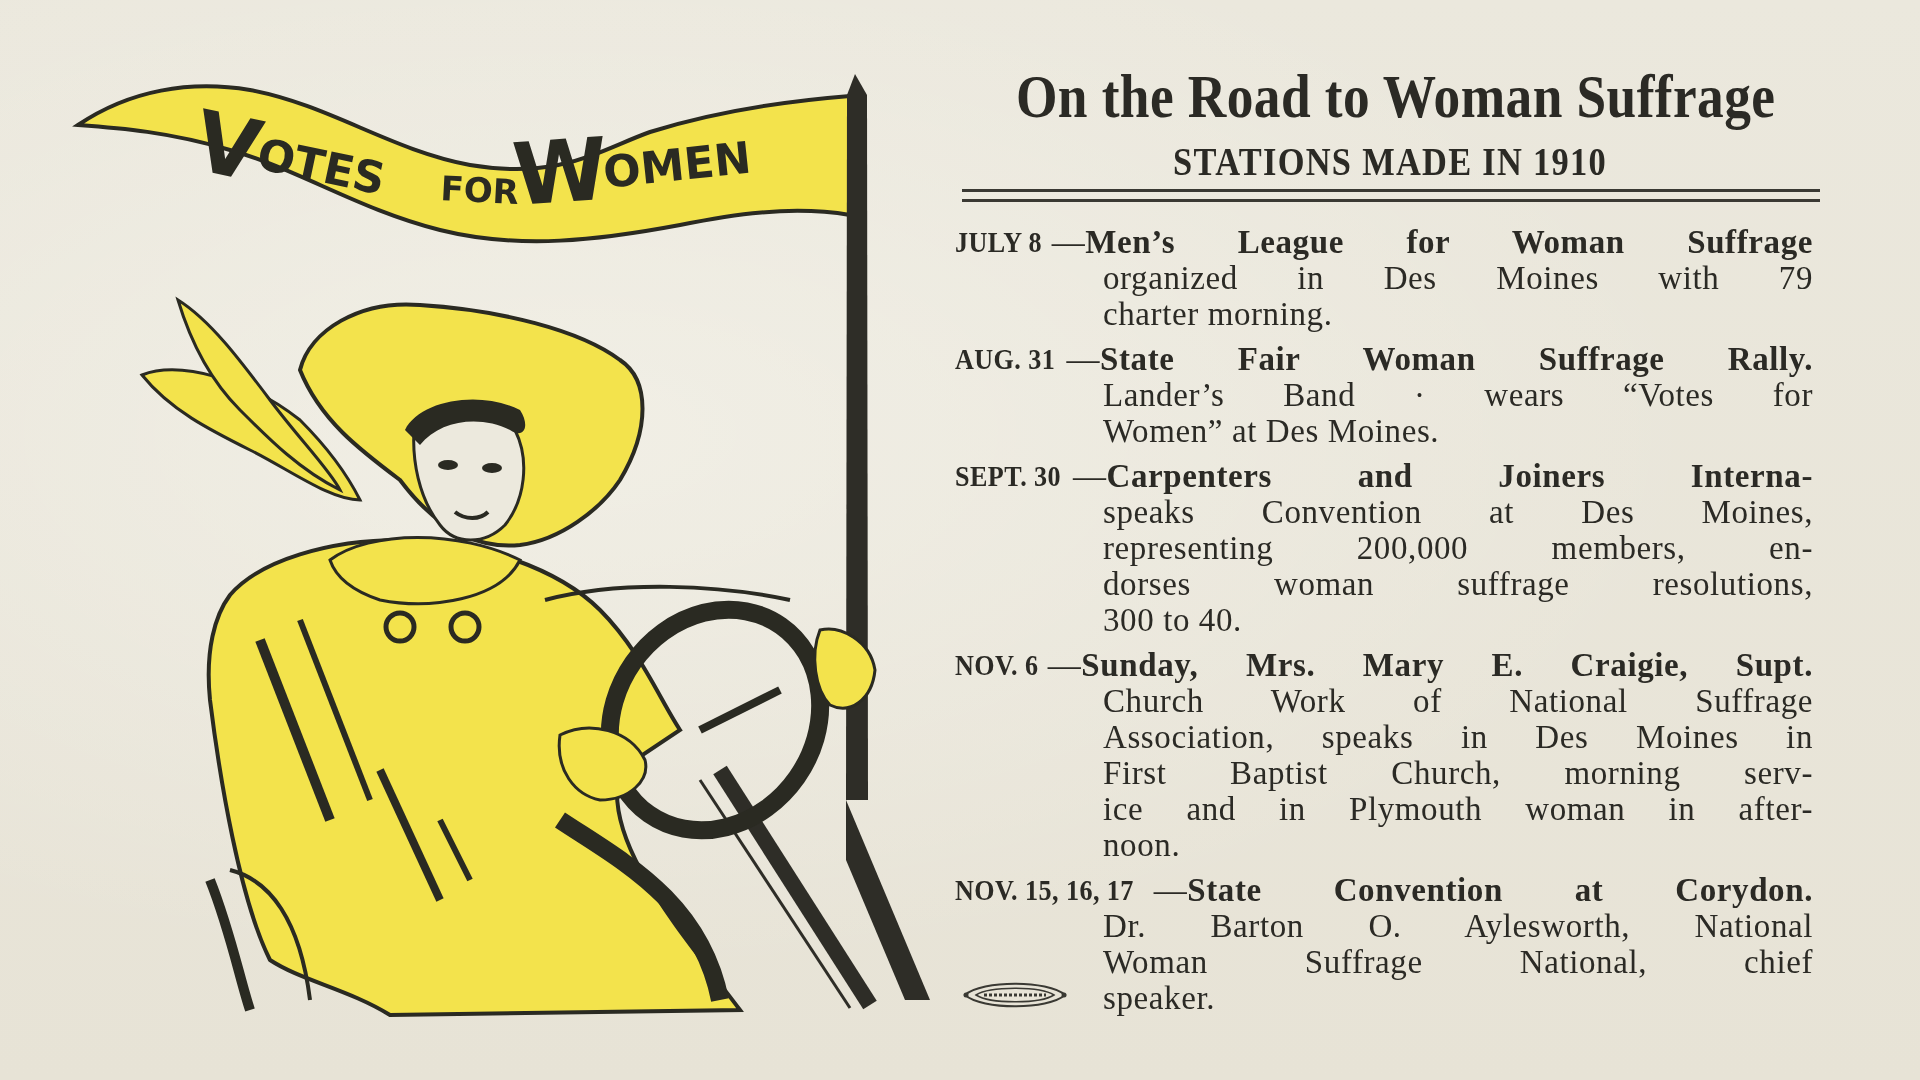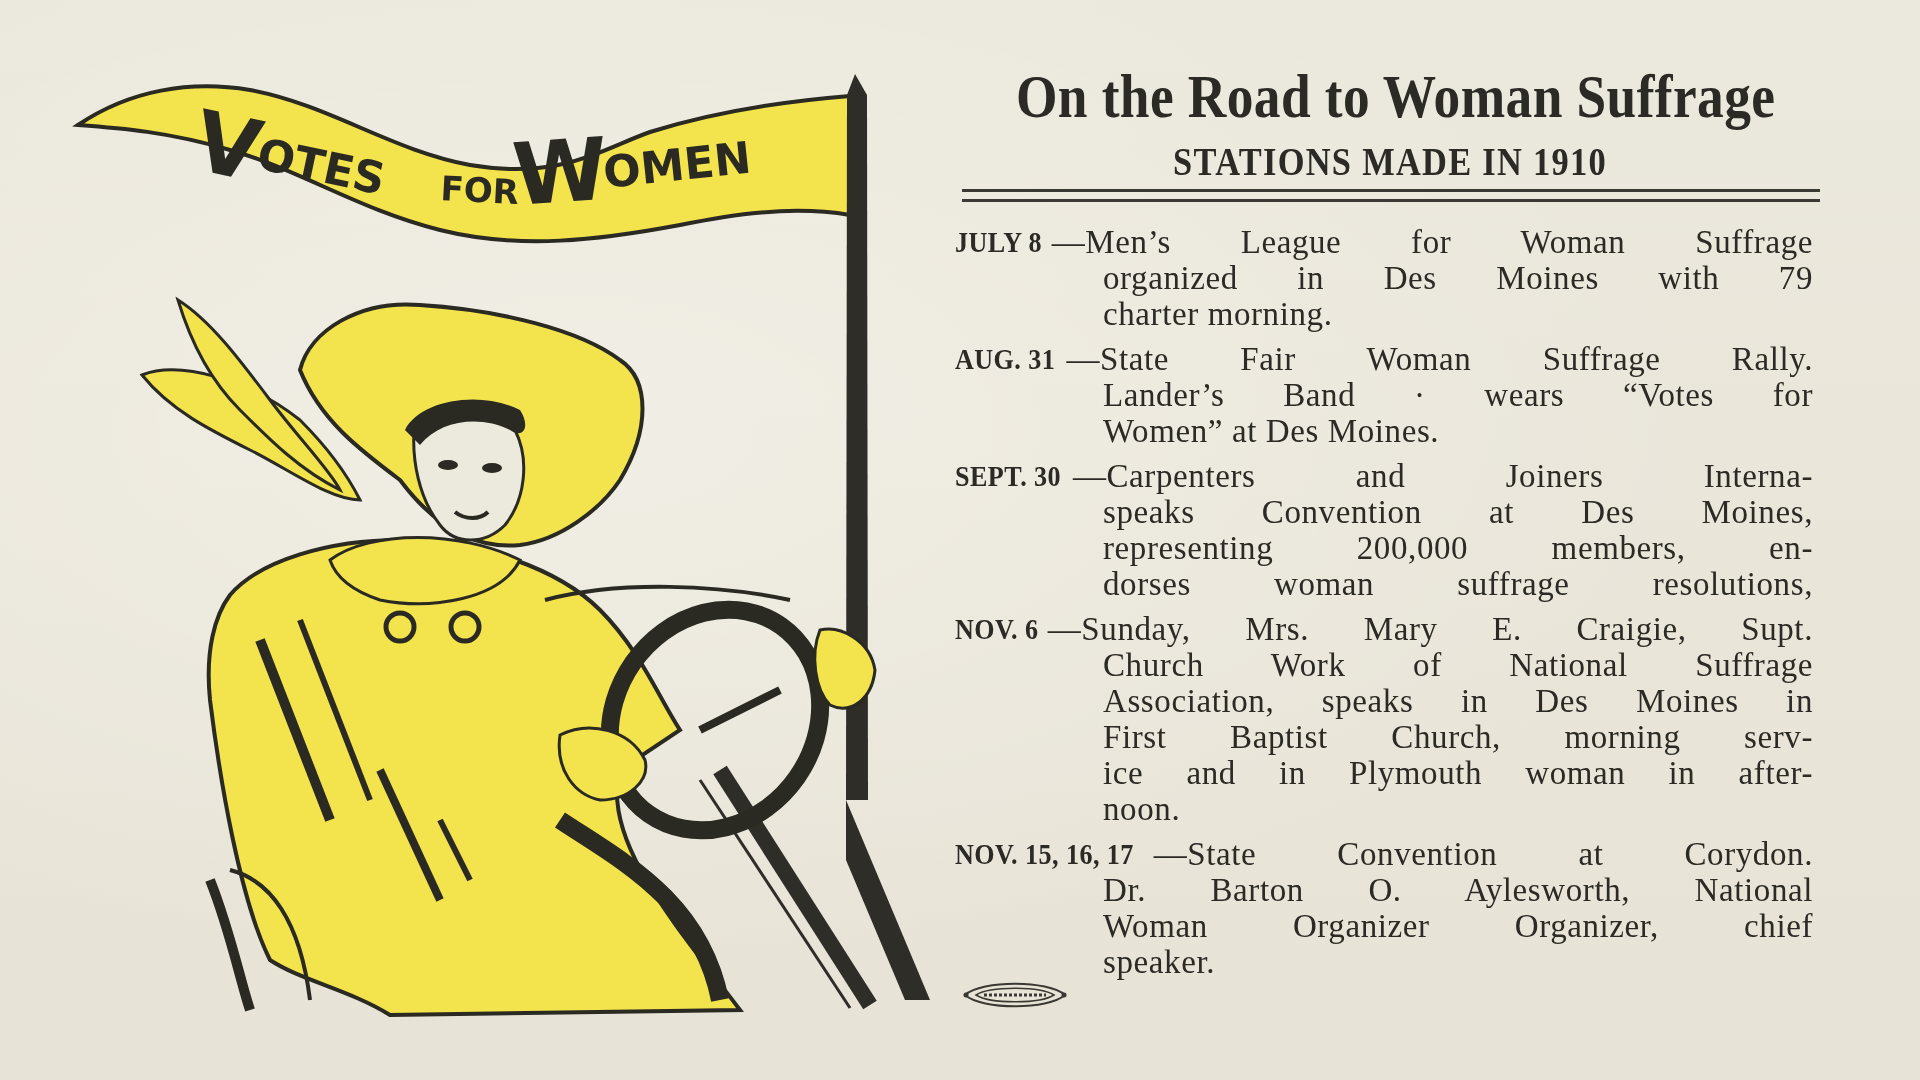--- a/index.html
+++ b/index.html
@@ -50,21 +50,21 @@
     white-space:nowrap; text-align:justify; text-align-last:justify;
     letter-spacing:0.6px;
   }
   .line.first { display:flex; }
   .date {
     font-family:"Liberation Serif","DejaVu Serif",serif;
     font-weight:bold; letter-spacing:0.5px; font-size:29px;
     transform:scaleX(0.9); transform-origin:left; display:inline-block;
   }
   .dash { display:inline-block; }
-  .first-text { flex:1; text-align:justify; text-align-last:justify; }
+  .first-text { flex:1; text-align:justify; text-align-last:justify;font-weight:bold; }
   .cont { margin-left:148px; }
   .cont.last { text-align:left; text-align-last:left; }
   .seal {
     position:absolute; left:962px; top:978px; width:106px; height:34px;
   }
 </style>
 </head>
 <body>
 
 <div class="card">
@@ -152,20 +152,21 @@
 
       <div class="entry">
         <div class="line first">
           <span class="date">SEPT. 30</span>
             <span class="dash">—</span>
             <span class="first-text">Carpenters and Joiners Interna-</span>
         </div>
         <div class="line cont">speaks Convention at Des Moines,</div>
         <div class="line cont">representing 200,000 members, en-</div>
         <div class="line cont">dorses woman suffrage resolutions,</div>
+        <div class="line cont last">300 to 40.</div>
       </div>
 
       <div class="entry">
         <div class="line first">
           <span class="date">NOV. 6</span>
             <span class="dash">—</span>
             <span class="first-text">Sunday, Mrs. Mary E. Craigie, Supt.</span>
         </div>
         <div class="line cont">Church Work of National Suffrage</div>
         <div class="line cont">Association, speaks in Des Moines in</div>
@@ -174,21 +175,21 @@
         <div class="line cont last">noon.</div>
       </div>
 
       <div class="entry">
         <div class="line first">
           <span class="date">NOV. 15, 16, 17</span>
             <span class="dash">—</span>
             <span class="first-text">State Convention at Corydon.</span>
         </div>
         <div class="line cont">Dr. Barton O. Aylesworth, National</div>
-        <div class="line cont">Woman Organizer Organizer, chief</div>
+        <div class="line cont">Woman Suffrage National, chief</div>
         <div class="line cont last">speaker.</div>
       </div>
 
     </div>
   </div>
 
   <svg class="seal" viewBox="0 0 106 34">
     <path d="M3,17 C20,2 86,2 103,17 C86,32 20,32 3,17 Z" fill="none" stroke="#3a3933" stroke-width="2"></path>
     <path d="M14,17 C28,8 78,8 92,17 C78,26 28,26 14,17 Z" fill="none" stroke="#3a3933" stroke-width="1.5"></path>
     <line x1="22" y1="17" x2="84" y2="17" stroke="#3a3933" stroke-width="3" stroke-dasharray="3 2"></line>

